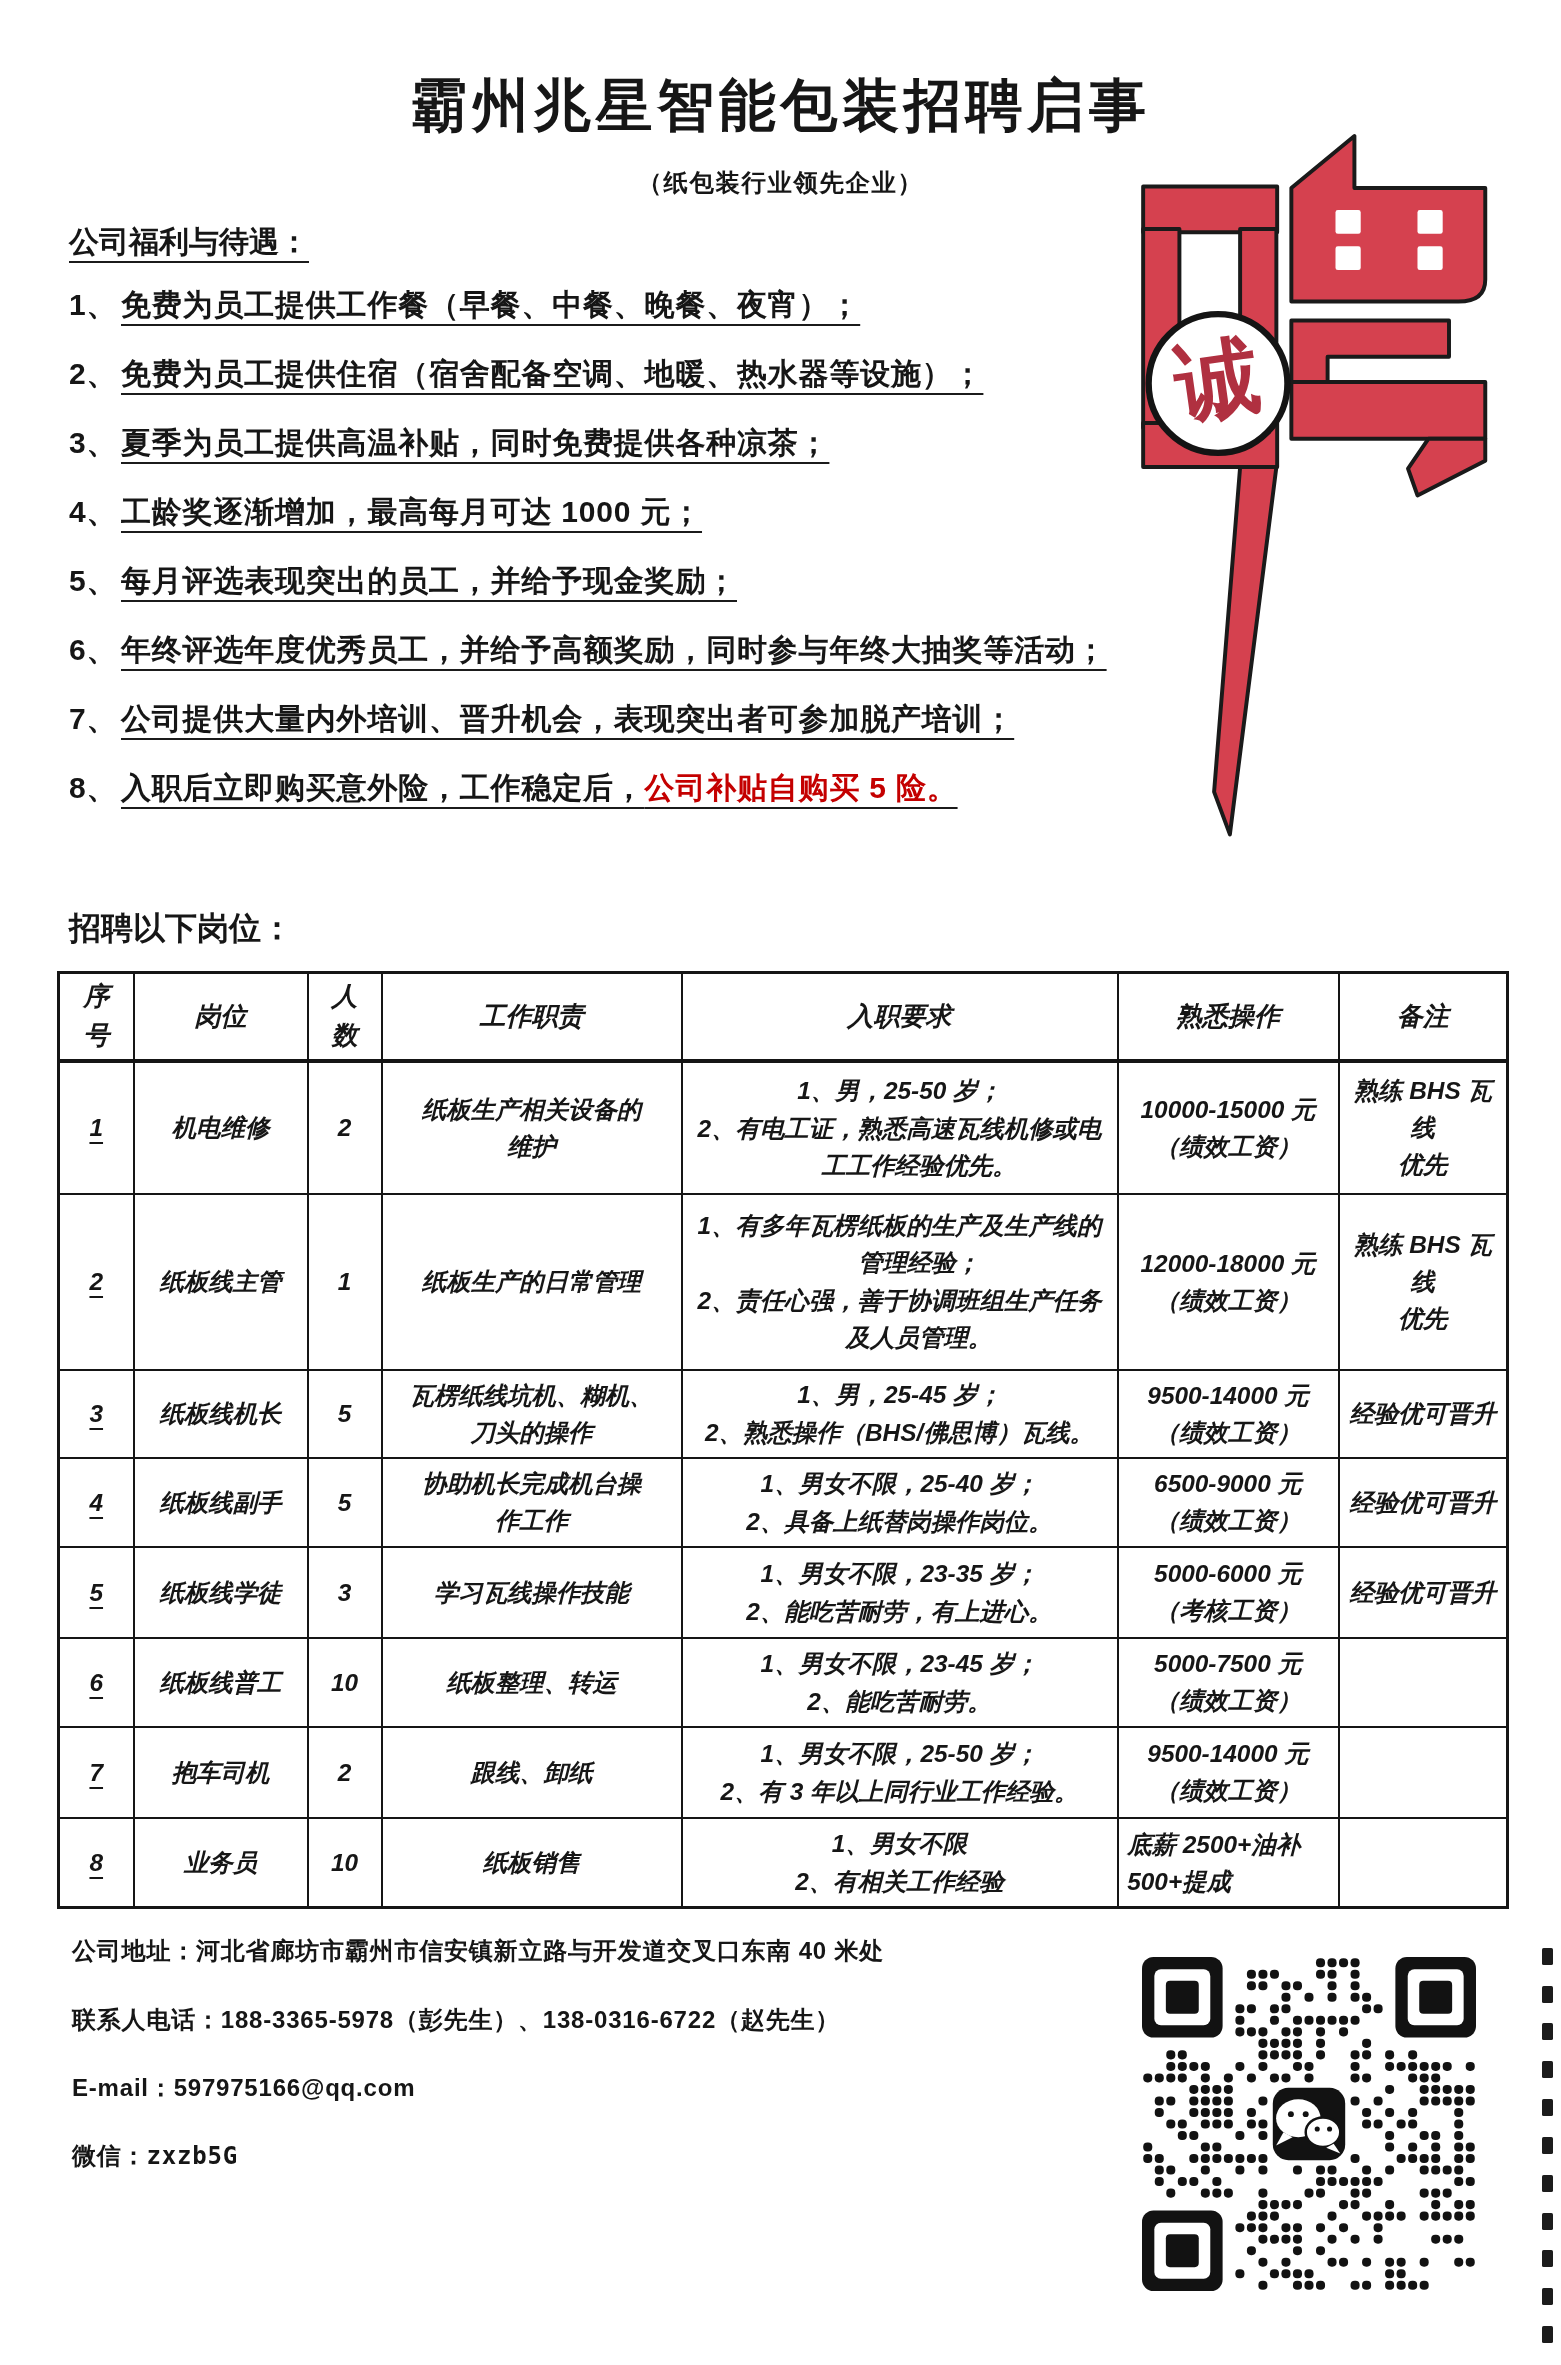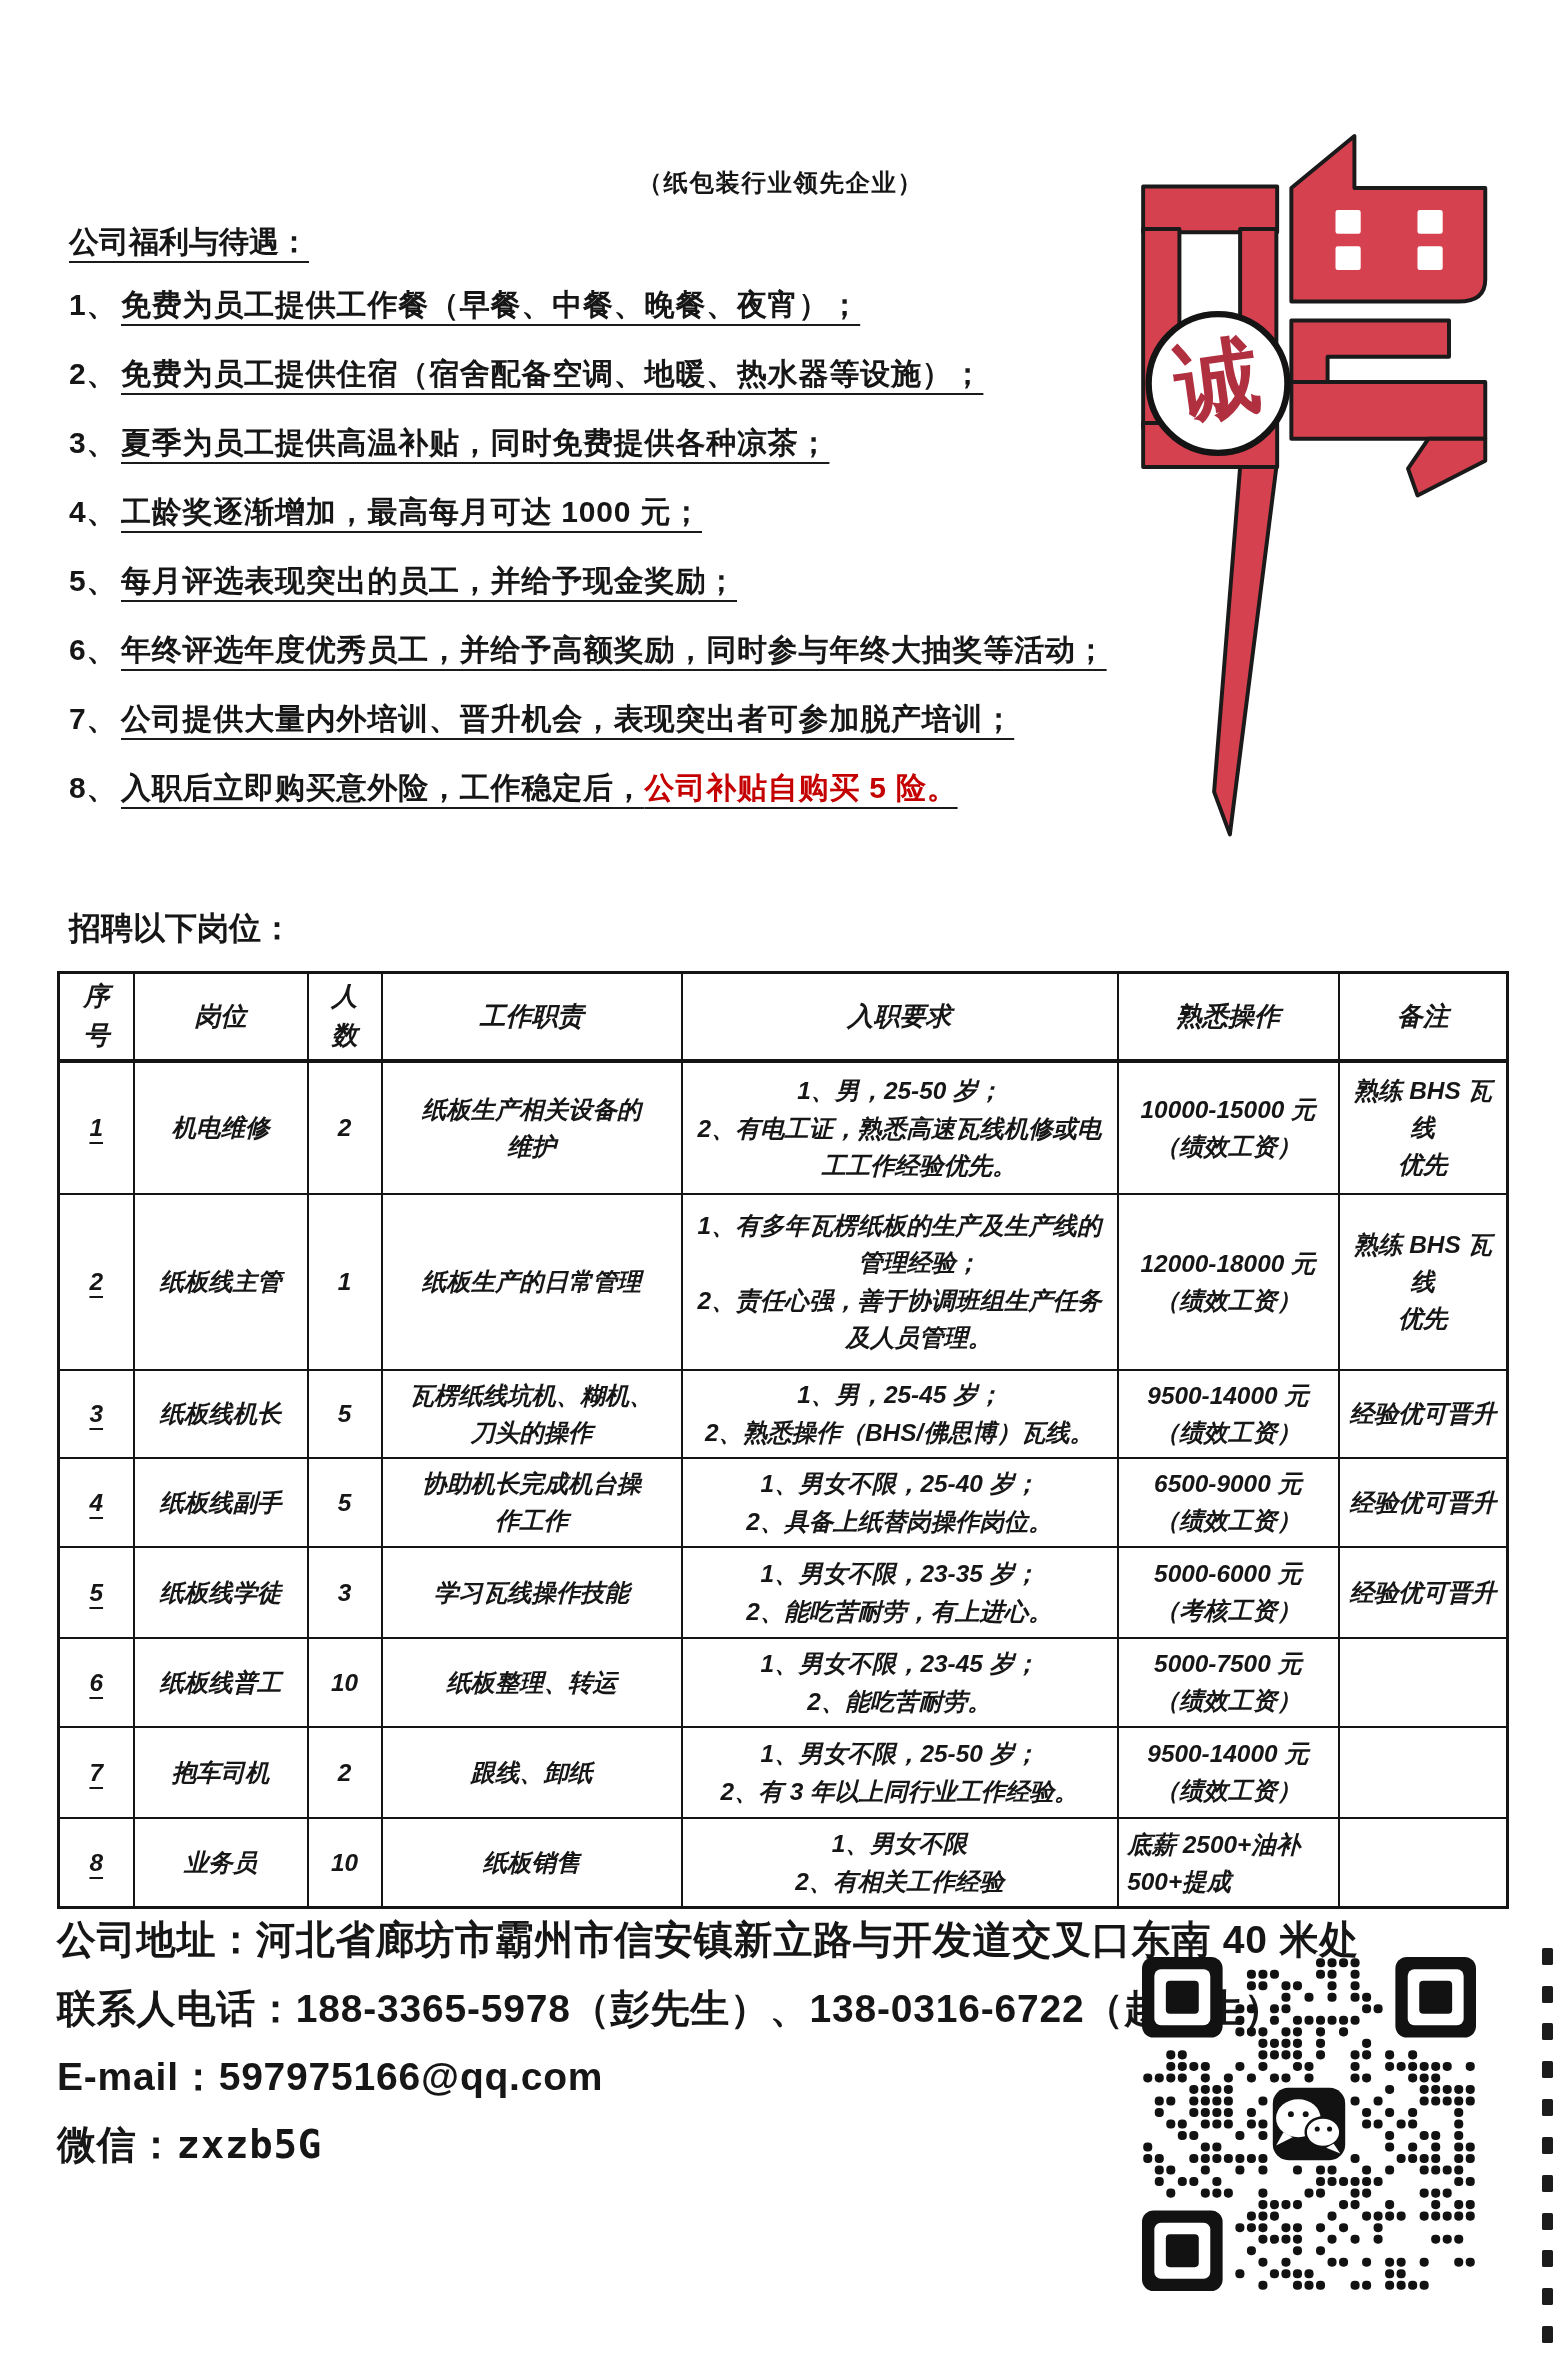--- a/index.html
+++ b/index.html
@@ -20,35 +20,36 @@
   table.jobs{position:absolute;left:57px;top:971px;width:1449px;border-collapse:collapse;
         table-layout:fixed;font-weight:700;border:3.2px solid #151515;font-style:italic;}
   table.jobs th,table.jobs td{border:2.4px solid #151515;font-size:24.4px;line-height:1.52;
         padding:3.2px 8.7px;text-align:center;vertical-align:middle;overflow:hidden;}
   table.jobs thead th{font-size:26px;border-bottom:4.7px solid #151515;}
   .vwrap{display:inline-block;width:1.15em;line-height:1.5;}
   td.duty,td.req{text-align:left;}
   .req-line{padding-left:39px;text-indent:-39px;margin:0.8px 0;}
   td.salary.left{text-align:left;}
   .no-u{text-decoration:underline;text-decoration-thickness:2.4px;text-underline-offset:5.5px;}
-  .f-line{position:absolute;left:57px;font-size:39px;font-weight:700;letter-spacing:0.8px;}
+  .f-line{position:absolute;left:72px;font-size:24px;font-weight:700;letter-spacing:0.8px;margin-top:22px;}
   .f-addr{top:1913px;}
   .f-phone{top:1982px;}
   .f-email{top:2050px;font-family:Liberation Sans, sans-serif;font-weight:700;}
   .f-wechat{top:2118px;}
   .mono{font-family:"DejaVu Sans Mono","Liberation Mono",monospace;}
   .logo-art{position:absolute;left:1140px;top:131px;width:350px;height:710px;}
   .qr{position:absolute;left:1142px;top:1957px;width:334px;height:334px;}
   .artifact{position:absolute;background:#1c1c1c;border-radius:1.6px;}
 </style>
 </head>
 <body>
 
 <div class="page">
 
+  <div class="title">霸州兆星智能包装招聘启事</div>
   <div class="subtitle">（纸包装行业领先企业）</div>
 
   <div class="benefits-heading u">公司福利与待遇：</div>
   <div class="benefits" id="benefits-list">
       <div class="b-item"><span class="b-num">1、</span><span class="u"><span>免费为员工提供工作餐（早餐、中餐、晚餐、夜宵）；</span></span></div>
       <div class="b-item"><span class="b-num">2、</span><span class="u"><span>免费为员工提供住宿（宿舍配备空调、地暖、热水器等设施）；</span></span></div>
       <div class="b-item"><span class="b-num">3、</span><span class="u"><span>夏季为员工提供高温补贴，同时免费提供各种凉茶；</span></span></div>
       <div class="b-item"><span class="b-num">4、</span><span class="u"><span>工龄奖逐渐增加，最高每月可达 1000 元；</span></span></div>
       <div class="b-item"><span class="b-num">5、</span><span class="u"><span>每月评选表现突出的员工，并给予现金奖励；</span></span></div>
       <div class="b-item"><span class="b-num">6、</span><span class="u"><span>年终评选年度优秀员工，并给予高额奖励，同时参与年终大抽奖等活动；</span></span></div>

